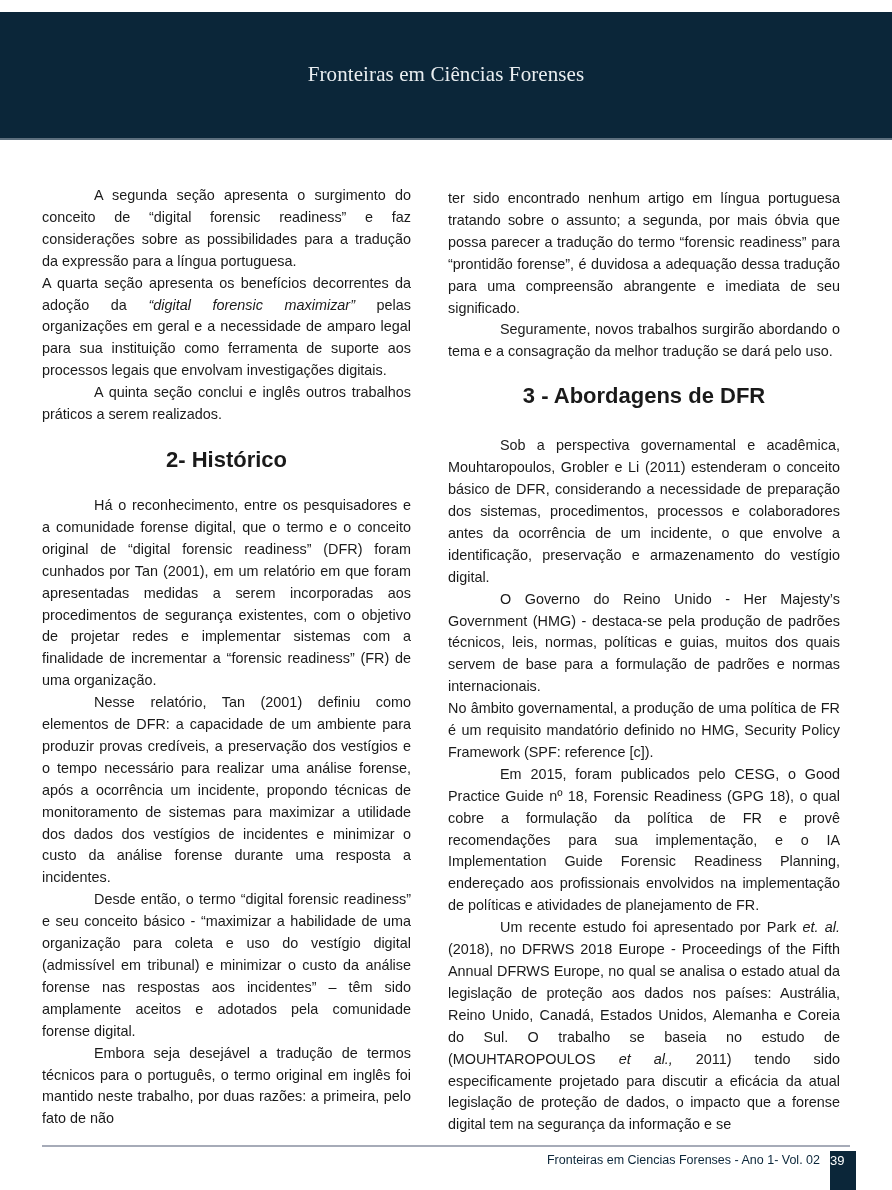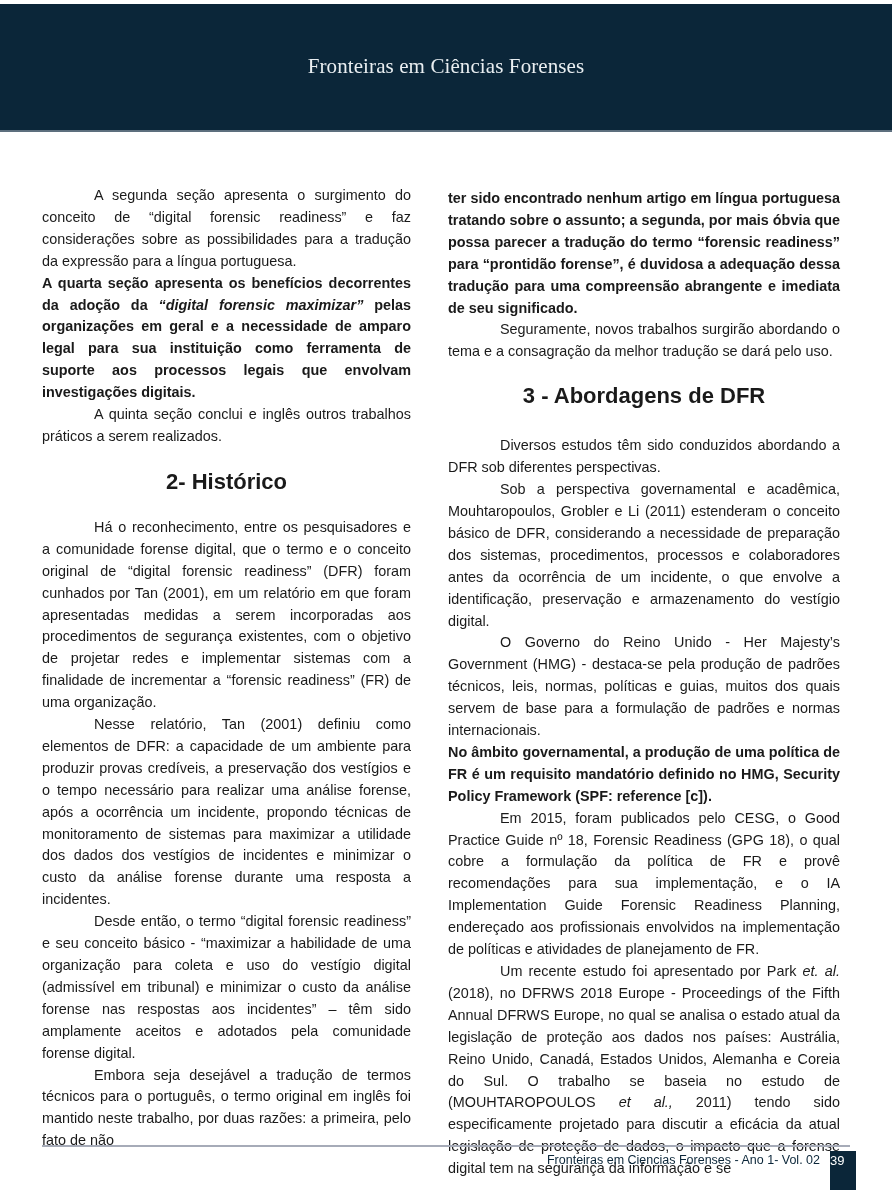--- a/index.html
+++ b/index.html
@@ -1,23 +1,23 @@
 <!DOCTYPE html>
 <html><head>
 <meta charset="utf-8">
 <style>
   html, body { margin: 0; padding: 0; background: #ffffff; }
   body { width: 892px; height: 1190px; position: relative; overflow: hidden; font-family: "Liberation Sans", "DejaVu Sans", sans-serif; color: #1a1a1a; }
-  .header { position: absolute; left: 0; top: 4px; width: 892px; height: 126px; background: #0b2639; border-bottom: 2px solid #5d6f7e; }
+  .header { position: absolute; left: 0; top: 12px; width: 892px; height: 126px; background: #0b2639; border-bottom: 2px solid #5d6f7e; }
   .header-title { position: absolute; left: 0; right: 0; top: 50px; text-align: center; font-family: "Liberation Serif", "DejaVu Serif", serif; font-size: 21px; color: #e9eef1; letter-spacing: 0.1px; }
   .col { position: absolute; top: 185px; width: 369px; font-size: 14.4px; line-height: 21.9px; text-align: justify; }
   .col-left { left: 42px; }
   .col-right { left: 448px; top: 188px; width: 392px; }
   .col p { margin: 0; text-indent: 30px; hyphens: auto; }
-  .col p.noindent { text-indent: 0; font-weight: bold; }
+  .col p.noindent { text-indent: 0; }
   .col p.wide-indent { text-indent: 52px; }
   .h2 { font-weight: bold; text-align: center; font-size: 22px; line-height: 26px; margin: 21px 0 22px 0; text-indent: 0; }
   .h2-right { margin: 20px 0 26px 0; }
   em { font-style: italic; }
   .footer-line { position: absolute; left: 42px; top: 1145px; width: 808px; height: 2px; background: #a6abb8; }
   .footer-text { position: absolute; right: 72px; top: 1153px; font-size: 12.5px; color: #0b2639; white-space: nowrap; }
   .page-box { position: absolute; left: 830px; top: 1151px; width: 26px; height: 39px; background: #0b2639; color: #ffffff; font-size: 13px; text-align: left; line-height: 20px; }
 </style>
 </head>
 <body>
@@ -34,21 +34,20 @@
   <p class="wide-indent">Há o reconhecimento, entre os pesquisadores e a comunidade forense digital, que o termo e o conceito original de “digital forensic readiness” (DFR) foram cunhados por Tan (2001), em um relatório em que foram apresentadas medidas a serem incorporadas aos procedimentos de segurança existentes, com o objetivo de projetar redes e implementar sistemas com a finalidade de incrementar a “forensic readiness” (FR) de uma organização.</p>
   <p class="wide-indent">Nesse relatório, Tan (2001) definiu como elementos de DFR: a capacidade de um ambiente para produzir provas credíveis, a preservação dos vestígios e o tempo necessário para realizar uma análise forense, após a ocorrência um incidente, propondo técnicas de monitoramento de sistemas para maximizar a utilidade dos dados dos vestígios de incidentes e minimizar o custo da análise forense durante uma resposta a incidentes.</p>
   <p class="wide-indent">Desde então, o termo “digital forensic readiness” e seu conceito básico - “maximizar a habilidade de uma organização para coleta e uso do vestígio digital (admissível em tribunal) e minimizar o custo da análise forense nas respostas aos incidentes” – têm sido amplamente aceitos e adotados pela comunidade forense digital.</p>
   <p class="wide-indent">Embora seja desejável a tradução de termos técnicos para o português, o termo original em inglês foi mantido neste trabalho, por duas razões: a primeira, pelo fato de não</p>
 </div>
 
 <div class="col col-right">
   <p class="noindent">ter sido encontrado nenhum artigo em língua portuguesa tratando sobre o assunto; a segunda, por mais óbvia que possa parecer a tradução do termo “forensic readiness” para “prontidão forense”, é duvidosa a adequação dessa tradução para uma compreensão abrangente e imediata de seu significado.</p>
   <p class="wide-indent">Seguramente, novos trabalhos surgirão abordando o tema e a consagração da melhor tradução se dará pelo uso.</p>
   <div class="h2 h2-right">3 - Abordagens de DFR</div>
-  <p class="wide-indent">Diversos estudos têm sido conduzidos abordando a DFR sob diferentes perspectivas.</p>
   <p class="wide-indent">Sob a perspectiva governamental e acadêmica, Mouhtaropoulos, Grobler e Li (2011) estenderam o conceito básico de DFR, considerando a necessidade de preparação dos sistemas, procedimentos, processos e colaboradores antes da ocorrência de um incidente, o que envolve a identificação, preservação e armazenamento do vestígio digital.</p>
   <p class="wide-indent">O Governo do Reino Unido - Her Majesty’s Government (HMG) - destaca-se pela produção de padrões técnicos, leis, normas, políticas e guias, muitos dos quais servem de base para a formulação de padrões e normas internacionais.</p>
   <p class="noindent">No âmbito governamental, a produção de uma política de FR é um requisito mandatório definido no HMG, Security Policy Framework (SPF: reference [c]).</p>
   <p class="wide-indent">Em 2015, foram publicados pelo CESG, o Good Practice Guide nº 18, Forensic Readiness (GPG 18), o qual cobre a formulação da política de FR e provê recomendações para sua implementação, e o IA Implementation Guide Forensic Readiness Planning, endereçado aos profissionais envolvidos na implementação de políticas e atividades de planejamento de FR.</p>
   <p class="wide-indent"><span>Um recente estudo foi apresentado por Park </span><em>et. al.</em><span> (2018), no DFRWS  2018 Europe - Proceedings of the Fifth Annual DFRWS Europe, no qual se analisa o estado atual da legislação de proteção aos dados nos países: Austrália, Reino Unido, Canadá, Estados Unidos, Alemanha e Coreia do Sul. O trabalho se baseia no estudo de (MOUHTAROPOULOS </span><em>et al.,</em><span> 2011) tendo sido especificamente projetado para discutir a eficácia da atual legislação de proteção de dados, o impacto que a forense digital tem na segurança da informação e se</span></p>
 </div>
 
 <div class="footer-line"></div>
 <div class="footer-text">Fronteiras em Ciencias Forenses - Ano 1- Vol. 02</div>
 <div class="page-box">39</div>

